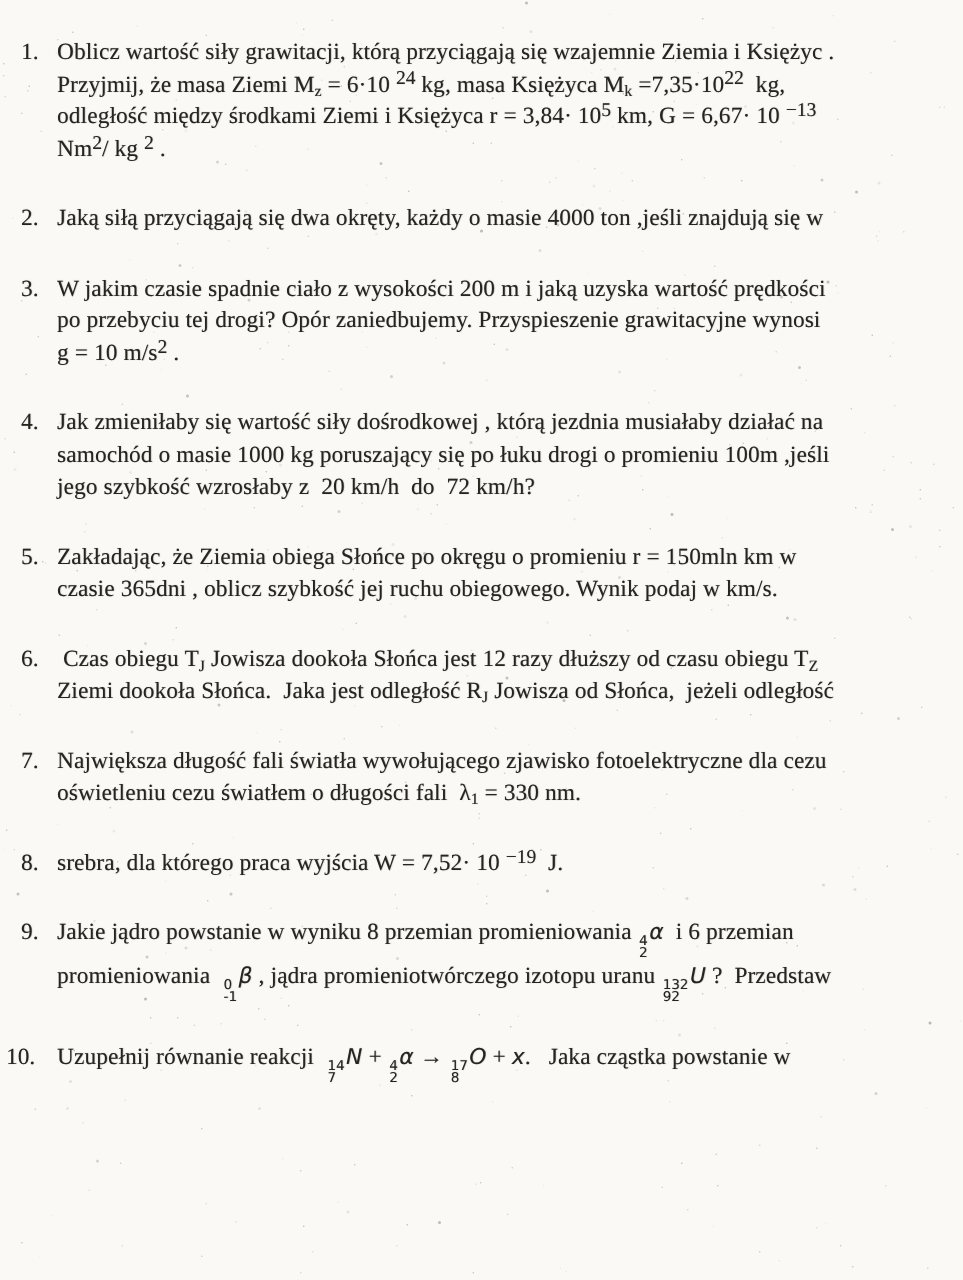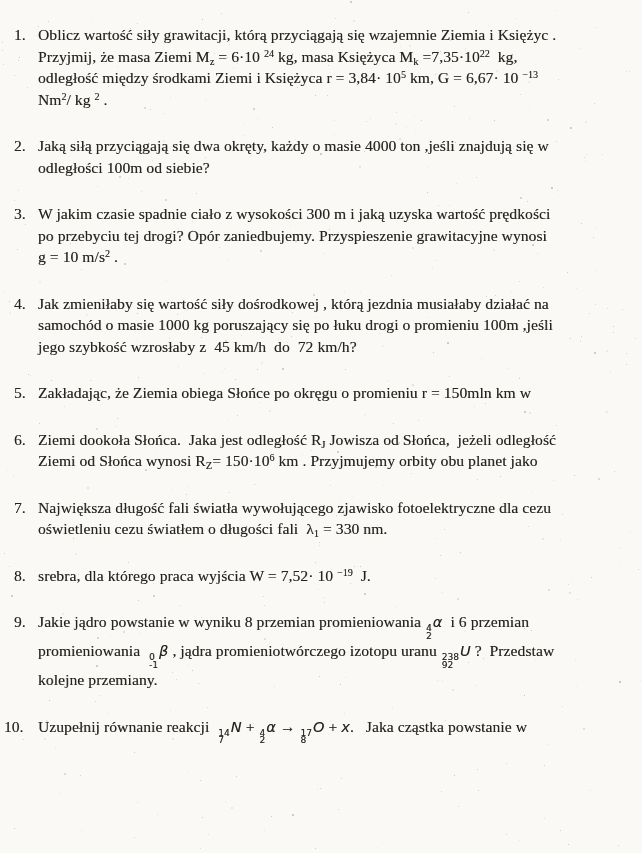--- a/index.html
+++ b/index.html
@@ -18,21 +18,21 @@
     position:absolute; left:-24px; top:0;
     font-size:15.5px; line-height:21.5px;
   }
   .num.wide { left:-34px; }
   .line {
     white-space:pre;
     font-size:15.5px; line-height:21.5px;
     letter-spacing:0.1px;
   }
   .line, .num { text-shadow:0.3px 0.3px 0.6px rgba(55,50,45,0.5); }
-  sup { font-size:10px; vertical-align:5px; line-height:0; letter-spacing:0; }
+  sup { font-size:13px; vertical-align:5px; line-height:0; letter-spacing:0; }
   sub { font-size:10.5px; vertical-align:-3px; line-height:0; letter-spacing:0; }
   .stack {
     display:inline-flex; flex-direction:column; align-items:flex-start;
     vertical-align:-4px;
     font-family:"DejaVu Sans", sans-serif;
     font-size:9px; line-height:7.5px; letter-spacing:0;
     margin:0 1px 0 1px;
   }
   .it {
     font-style:italic;
@@ -573,71 +573,70 @@
           <div class="line"><span>Oblicz wartość siły grawitacji, którą przyciągają się wzajemnie Ziemia i Księżyc .</span></div>
           <div class="line"><span>Przyjmij, że masa Ziemi M</span><sub>z</sub><span> = 6·10 </span><sup>24</sup><span> kg, masa Księżyca M</span><sub>k</sub><span> =7,35·10</span><sup>22</sup><span>  kg,</span></div>
           <div class="line"><span>odległość między środkami Ziemi i Księżyca r = 3,84· 10</span><sup>5</sup><span> km, G = 6,67· 10 </span><sup>−13</sup></div>
           <div class="line"><span>Nm</span><sup>2</sup><span>/ kg </span><sup>2</sup><span> .</span></div>
         </div>
       </div>
       <div class="problem">
         <span class="num">2.</span>
         <div>
           <div class="line"><span>Jaką siłą przyciągają się dwa okręty, każdy o masie 4000 ton ,jeśli znajdują się w</span></div>
-          <div class="line"><span>odległości 100m od siebie?</span></div>
         </div>
       </div>
       <div class="problem">
         <span class="num">3.</span>
         <div>
-          <div class="line"><span>W jakim czasie spadnie ciało z wysokości 300 m i jaką uzyska wartość prędkości</span></div>
+          <div class="line"><span>W jakim czasie spadnie ciało z wysokości 200 m i jaką uzyska wartość prędkości</span></div>
           <div class="line"><span>po przebyciu tej drogi? Opór zaniedbujemy. Przyspieszenie grawitacyjne wynosi</span></div>
           <div class="line"><span>g = 10 m/s</span><sup>2</sup><span> .</span></div>
         </div>
       </div>
       <div class="problem">
         <span class="num">4.</span>
         <div>
           <div class="line"><span>Jak zmieniłaby się wartość siły dośrodkowej , którą jezdnia musiałaby działać na</span></div>
           <div class="line"><span>samochód o masie 1000 kg poruszający się po łuku drogi o promieniu 100m ,jeśli</span></div>
-          <div class="line"><span>jego szybkość wzrosłaby z  45 km/h  do  72 km/h?</span></div>
+          <div class="line"><span>jego szybkość wzrosłaby z  20 km/h  do  72 km/h?</span></div>
         </div>
       </div>
       <div class="problem">
         <span class="num">5.</span>
         <div>
           <div class="line"><span>Zakładając, że Ziemia obiega Słońce po okręgu o promieniu r = 150mln km w</span></div>
+          <div class="line"><span>czasie 365dni , oblicz szybkość jej ruchu obiegowego. Wynik podaj w km/s.</span></div>
         </div>
       </div>
       <div class="problem">
         <span class="num">6.</span>
         <div>
+          <div class="line"><span> Czas obiegu T</span><sub>J</sub><span> Jowisza dookoła Słońca jest 12 razy dłuższy od czasu obiegu T</span><sub>Z</sub></div>
           <div class="line"><span>Ziemi dookoła Słońca.  Jaka jest odległość R</span><sub>J</sub><span> Jowisza od Słońca,  jeżeli odległość</span></div>
-          <div class="line"><span>Ziemi od Słońca wynosi R</span><sub>Z</sub><span>= 150·10</span><sup>6</sup><span> km . Przyjmujemy orbity obu planet jako</span></div>
         </div>
       </div>
       <div class="problem">
         <span class="num">7.</span>
         <div>
           <div class="line"><span>Największa długość fali światła wywołującego zjawisko fotoelektryczne dla cezu</span></div>
           <div class="line"><span>oświetleniu cezu światłem o długości fali  λ</span><sub>1</sub><span> = 330 nm.</span></div>
         </div>
       </div>
       <div class="problem">
         <span class="num">8.</span>
         <div>
           <div class="line"><span>srebra, dla którego praca wyjścia W = 7,52· 10 </span><sup>−19</sup><span>  J.</span></div>
         </div>
       </div>
       <div class="problem">
         <span class="num">9.</span>
         <div>
           <div class="line"><span>Jakie jądro powstanie w wyniku 8 przemian promieniowania </span><span class="stack"><span>4</span><span>2</span></span><span class="it">α</span><span>  i 6 przemian</span></div>
-          <div class="line"><span>promieniowania  </span><span class="stack"><span>0</span><span>-1</span></span><span class="it">β</span><span> , jądra promieniotwórczego izotopu uranu </span><span class="stack"><span>238</span><span>92</span></span><span class="it">U</span><span> ?  Przedstaw</span></div>
-          <div class="line"><span>kolejne przemiany.</span></div>
+          <div class="line"><span>promieniowania  </span><span class="stack"><span>0</span><span>-1</span></span><span class="it">β</span><span> , jądra promieniotwórczego izotopu uranu </span><span class="stack"><span>132</span><span>92</span></span><span class="it">U</span><span> ?  Przedstaw</span></div>
         </div>
       </div>
       <div class="problem">
         <span class="num wide">10.</span>
         <div>
           <div class="line"><span>Uzupełnij równanie reakcji  </span><span class="stack"><span>14</span><span>7</span></span><span class="it">N</span><span> + </span><span class="stack"><span>4</span><span>2</span></span><span class="it">α</span><span> → </span><span class="stack"><span>17</span><span>8</span></span><span class="it">O</span><span> + </span><span class="it">x</span><span>.   Jaka cząstka powstanie w</span></div>
           <div class="line"></div>
         </div>
       </div>
     </div>

